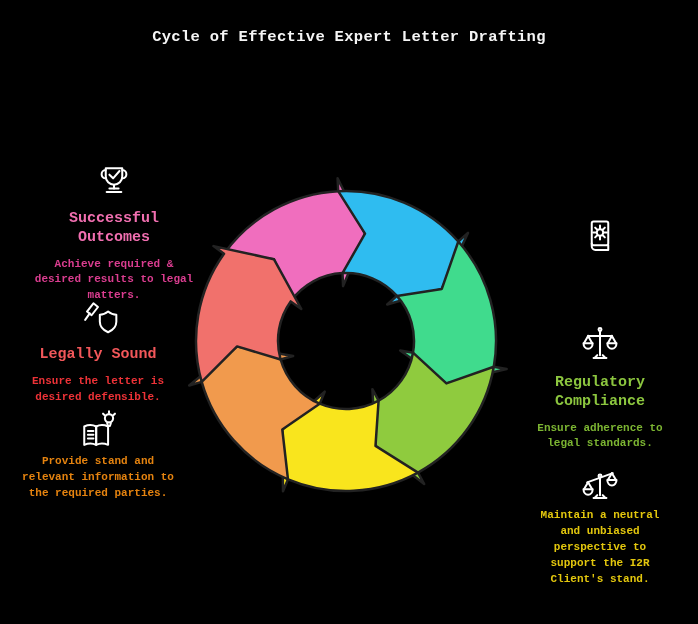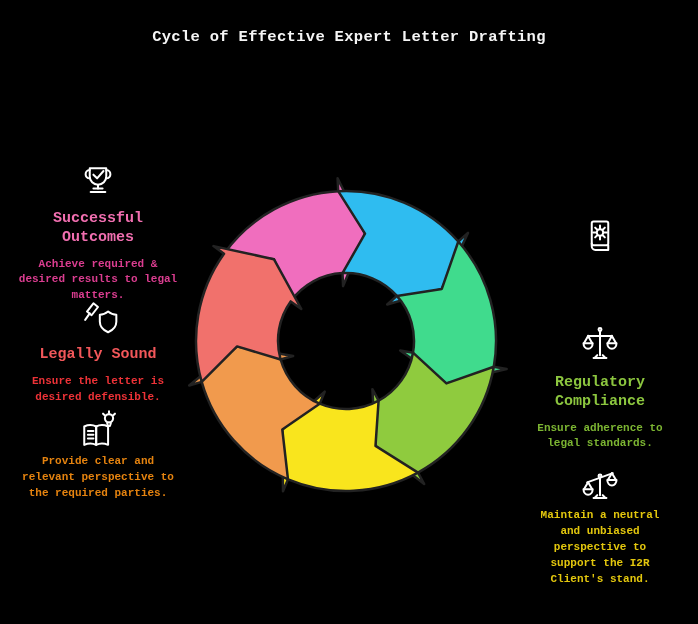--- a/index.html
+++ b/index.html
@@ -12,21 +12,21 @@
     font-size:15.5px;font-weight:800;color:#f5f5f5;letter-spacing:.3px;
   }
   #cycle-svg{position:absolute;left:172px;top:167px;}
   .item{position:absolute;text-align:center;}
   .icon{display:block;margin:0 auto;width:44px;height:44px;}
   .icon svg{display:block;width:44px;height:44px;stroke:#fff;fill:none;
     stroke-width:2.2;stroke-linecap:round;stroke-linejoin:round;}
   .item-title{font-size:15px;font-weight:800;line-height:1.25;margin:6px auto 9px;}
   .item-desc{font-size:11px;font-weight:700;line-height:1.45;margin:0 auto;}
   
-  #item-successful{left:8px;top:160px;width:180px;}
+  #item-successful{left:24px;top:160px;width:180px;}
   #item-successful .item-title{max-width:120px;}
   #item-successful .item-desc{max-width:160px;}
   #item-legally{left:8px;top:296px;width:180px;}
   #item-legally .item-desc{max-width:160px;}
   #item-informative{left:8px;top:410px;width:180px;}
   #item-informative .item-desc{max-width:155px;}
   #item-attention{left:510px;top:82px;width:180px;}
   #item-attention .item-desc{max-width:170px;}
   #item-understanding{left:510px;top:216px;width:180px;}
   #item-understanding .item-desc{max-width:160px;}
@@ -86,21 +86,21 @@
     <span class="icon">
       <svg viewBox="0 0 48 48">
         <path d="M9,18 c4.5,-2 9,-2 13,0 v20 c-4,-2 -8.5,-2 -13,0 z"></path>
         <path d="M22,18 c4,-2 8.5,-2 13,0 v20 c-4.5,-2 -9,-2 -13,0 z"></path>
         <path d="M13,23 h6 M13,27 h6 M13,31 h6"></path>
         <circle cx="36" cy="9" r="4.5"></circle>
         <path d="M34,14.5 l1,3 h2 l1,-3"></path>
         <path d="M36,1.5 v1.5 M29.5,4 l1.5,1.5 M42.5,4 l-1.5,1.5"></path>
       </svg>
     </span>
-    <div class="item-desc" style="color: rgb(229, 131, 15);">Provide clear and relevant perspective to the required parties.</div>
+    <div class="item-desc" style="color: rgb(229, 131, 15);">Provide stand and relevant information to the required parties.</div>
   </div>
 
 
   <div class="item" id="item-understanding">
     <span class="icon">
       <svg viewBox="0 0 48 48">
         <rect x="15" y="6" width="18" height="26" rx="2"></rect>
         <path d="M15,30 v3 a4,4 0 0 0 4,4 h14 v-5"></path>
         <circle cx="24" cy="18" r="3.5"></circle>
         <path d="M24,10.5 v3 M24,22.5 v3 M16.5,18 h3 M28.5,18 h3"></path>

